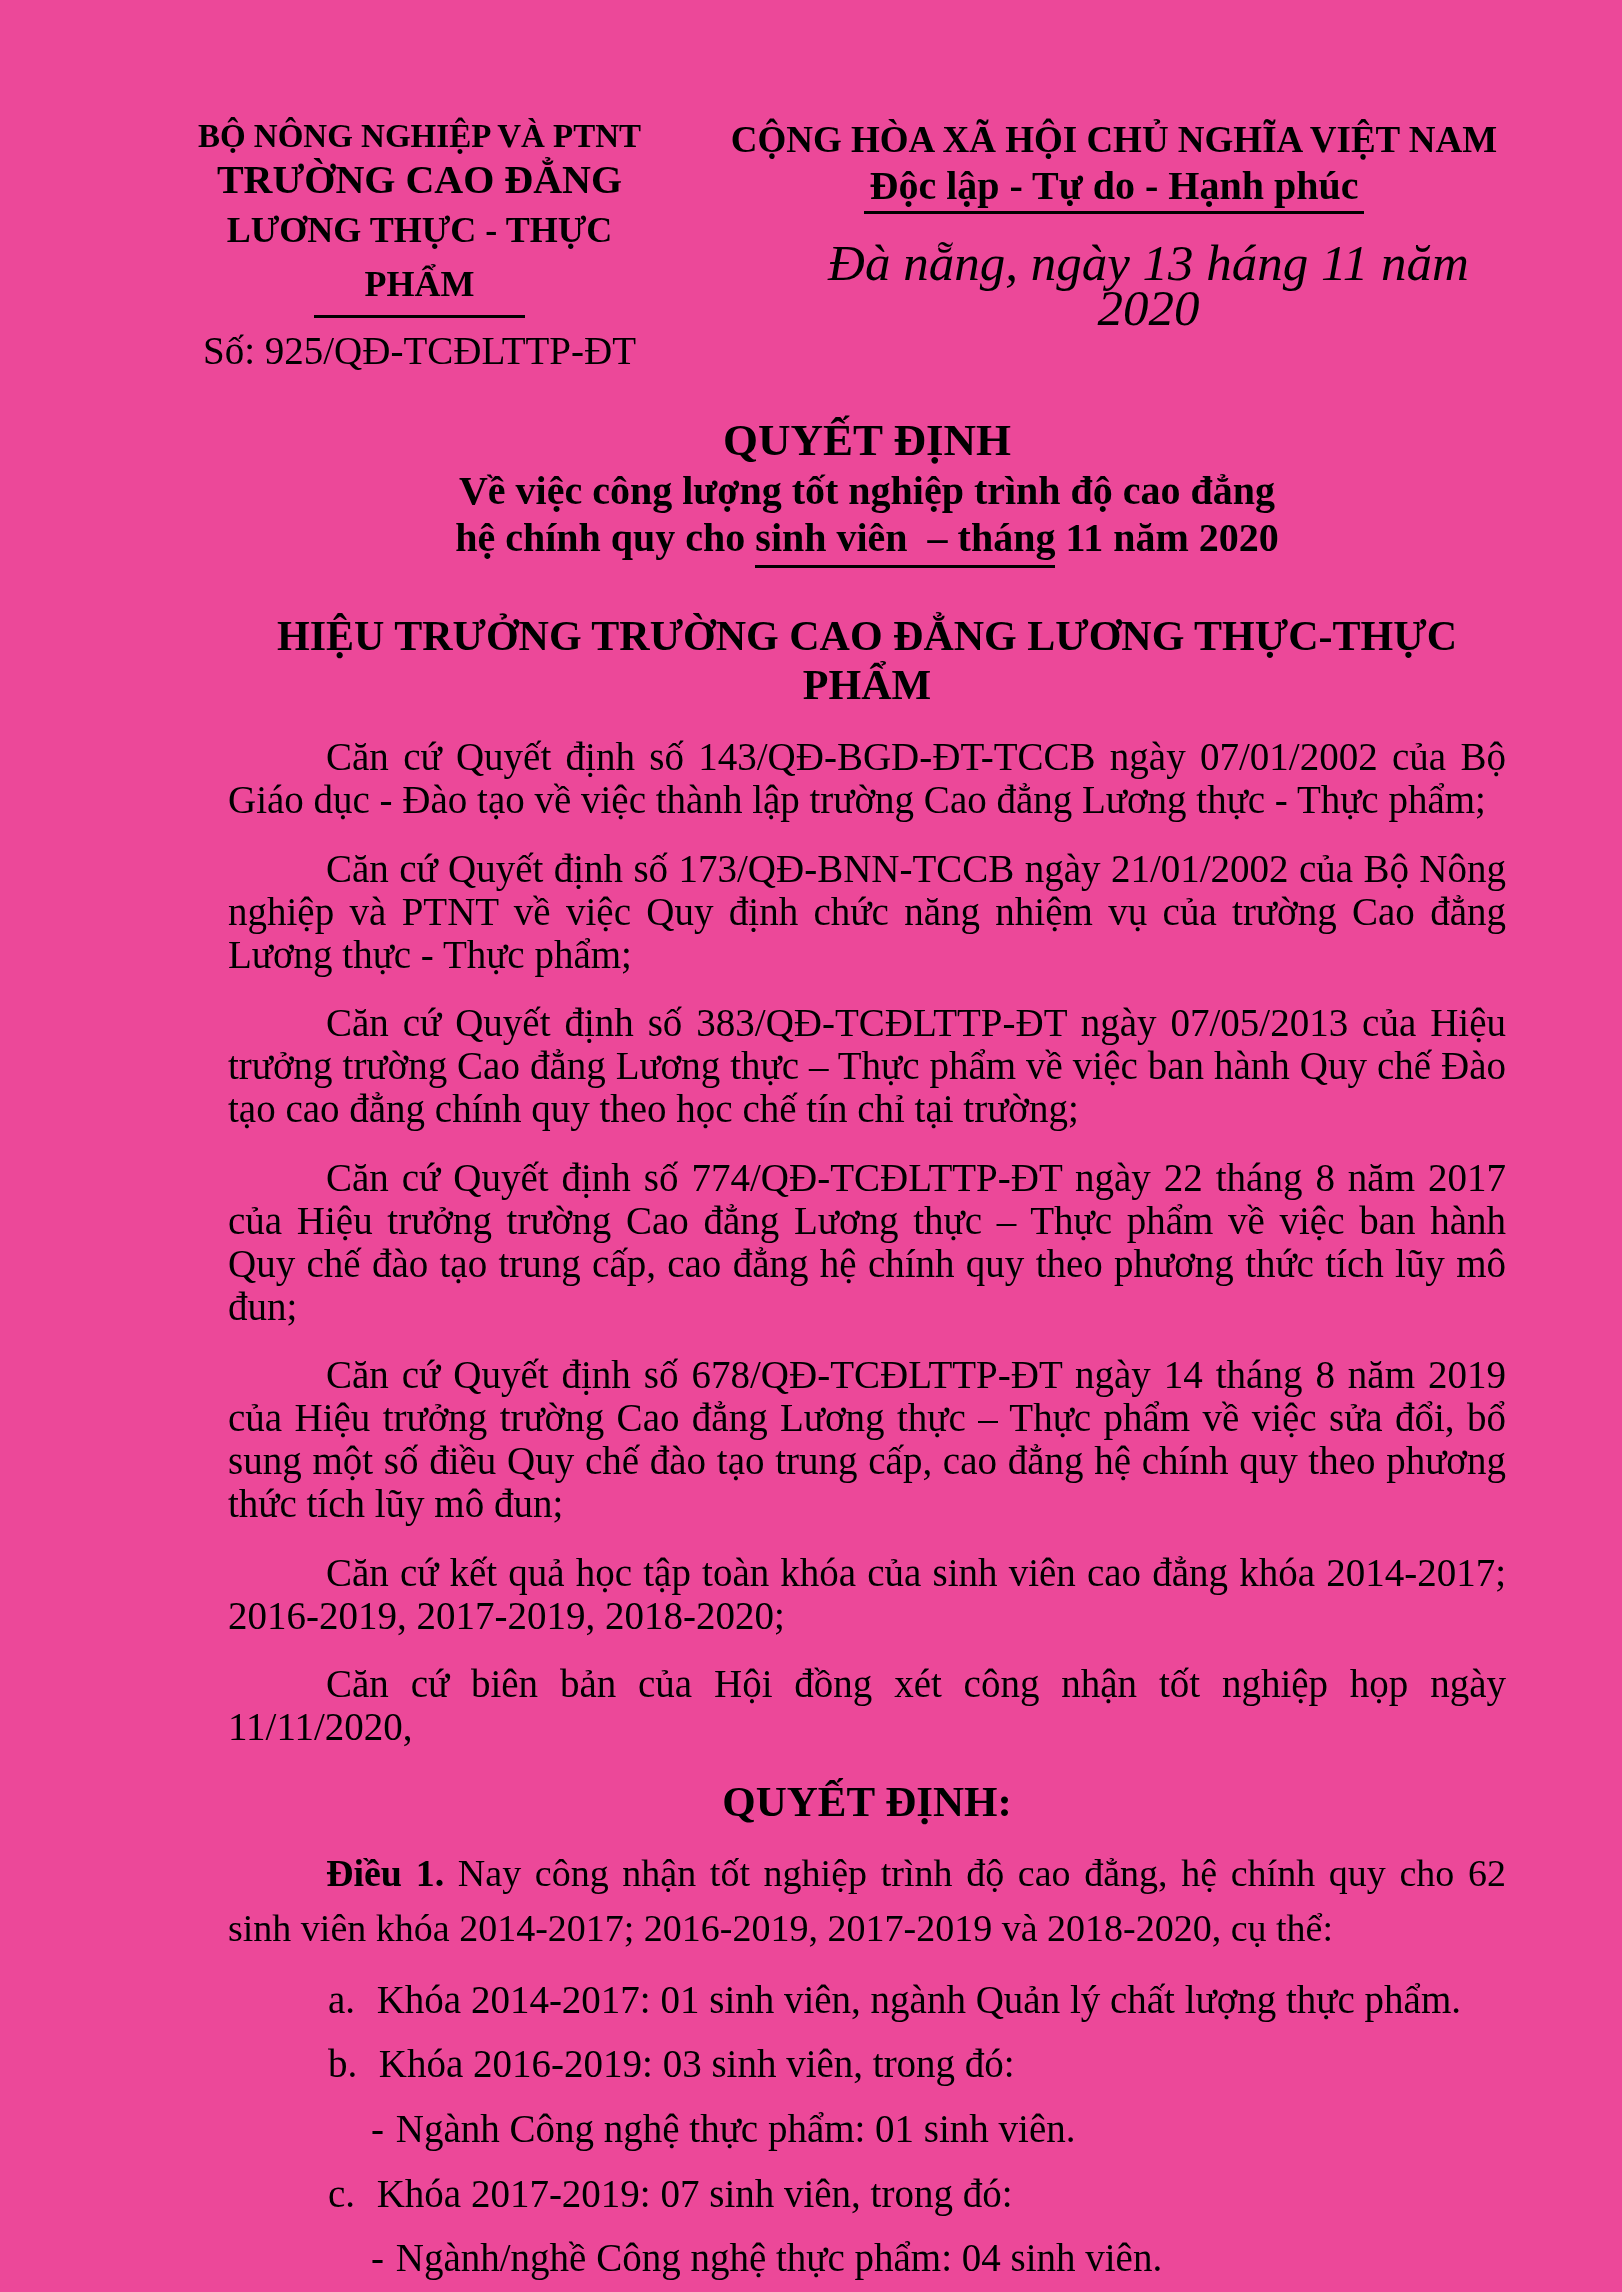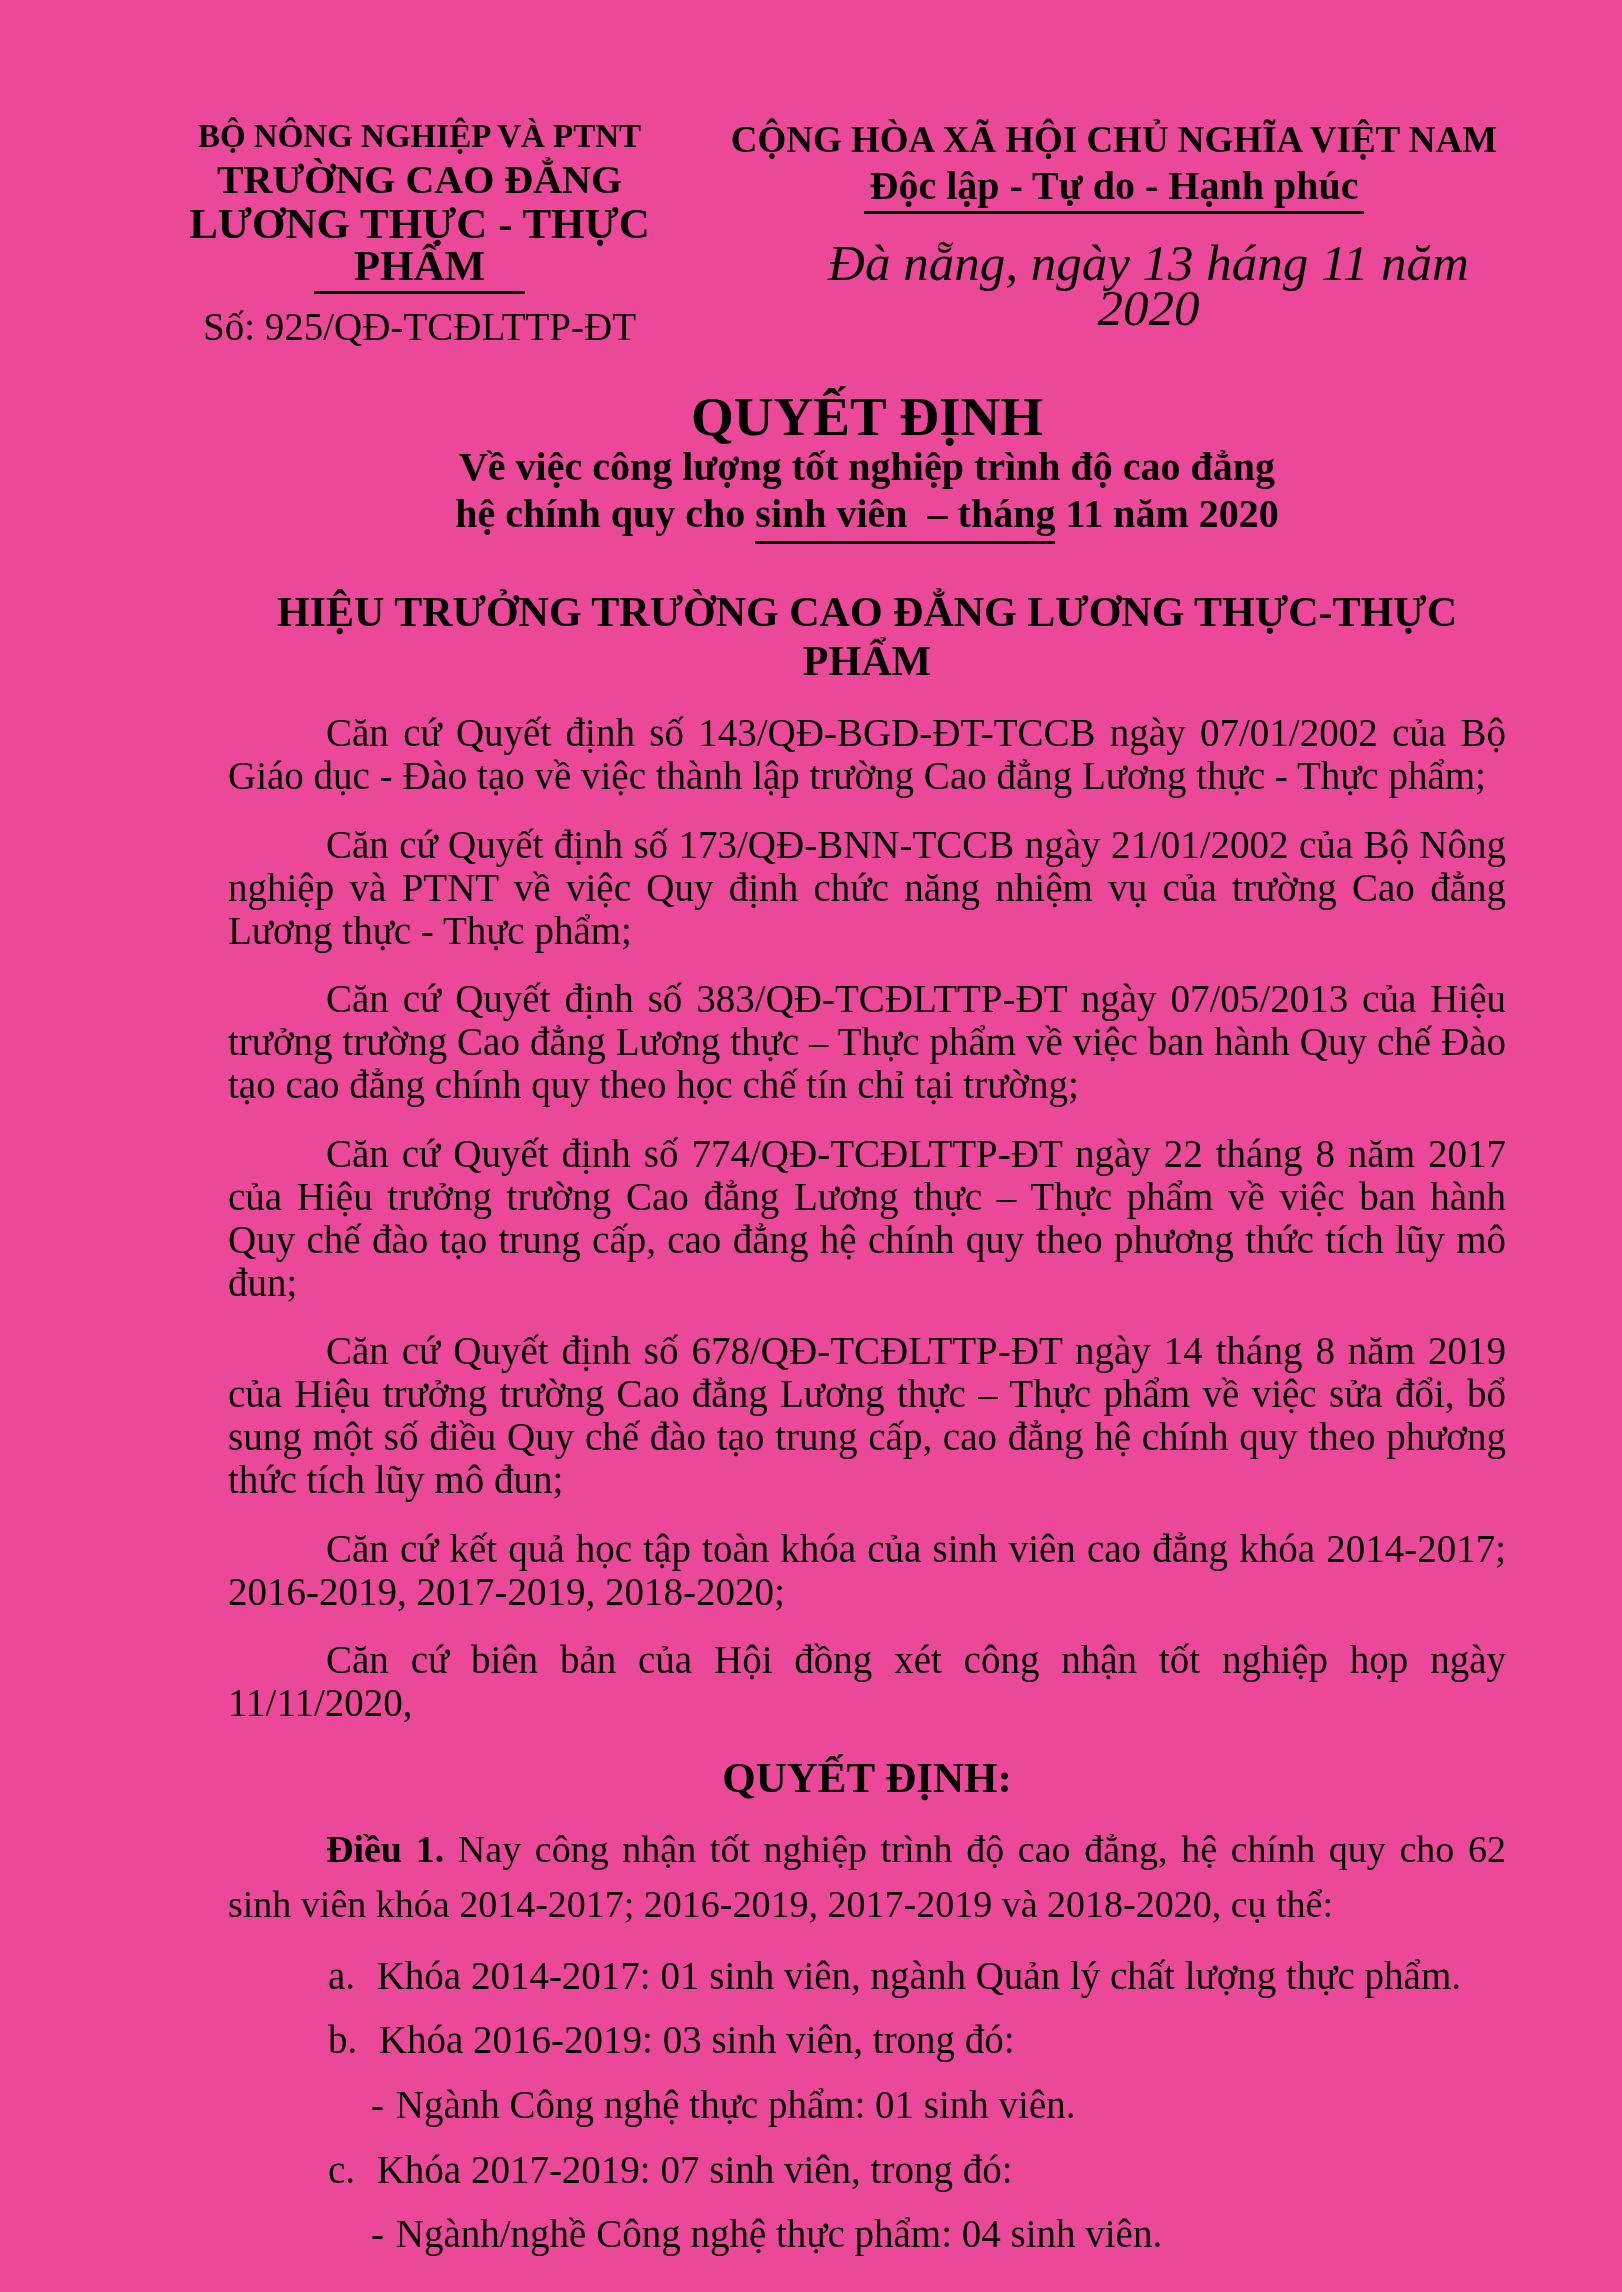--- a/index.html
+++ b/index.html
@@ -15,30 +15,30 @@
   .content{
     position:absolute;
     left:228px; top:116px;
     width:1278px;
   }
   
   .header-row{display:flex;justify-content:space-between;align-items:flex-start;}
   .issuer-block{width:461px;text-align:center;font-weight:bold;margin-left:-39px;}
   .issuer-block .l1{font-size:33px;line-height:41px;}
   .issuer-block .l2{font-size:40px;line-height:46px;}
-  .issuer-block .l3{font-size:43px;line-height:42px;}
+  .issuer-block .l3{font-size:36px;line-height:54px;}
   .issuer-divider{width:211px;border-bottom:3.9px solid #000;margin:3.9px auto 9.8px auto;}
   .doc-number{font-size:39px;font-weight:normal;line-height:45px;}
   .national-block{width:784px;text-align:center;}
   .national-block .l1{font-size:37px;font-weight:bold;line-height:47px;}
   .motto{display:inline-block;font-size:40px;font-weight:bold;line-height:46px;
          border-bottom:3.9px solid #000;padding:0 5.9px 2px 5.9px;}
   .place-date{font-size:51px;font-style:italic;line-height:45px;margin-top:27px;padding-left:69px;}
   
-  .title-main{font-size:55px;font-weight:bold;text-align:center;margin-top:41px;line-height:53px;}
+  .title-main{font-size:45px;font-weight:bold;text-align:center;margin-top:41px;line-height:53px;}
   .title-sub{font-size:40px;font-weight:bold;text-align:center;line-height:47px;white-space:pre-wrap;}
   .u-seg{border-bottom:3.9px solid #000;padding-bottom:5px;}
   
   .authority{font-size:42px;font-weight:bold;text-align:center;margin-top:51px;line-height:49px;}
   
   p.preamble{
     font-size:39px;line-height:43px;
     text-align:justify;text-indent:98px;
     margin:25.5px 0 0 0;
   }

